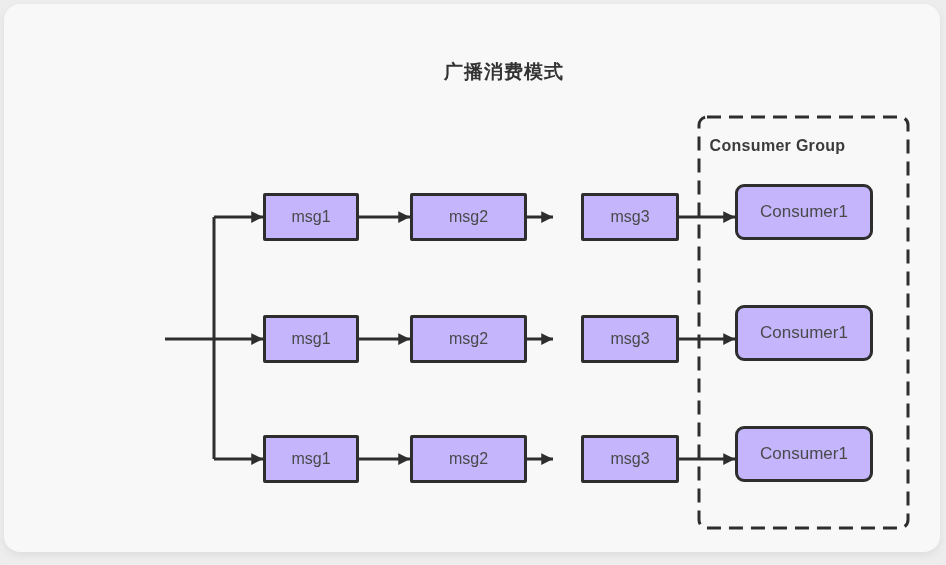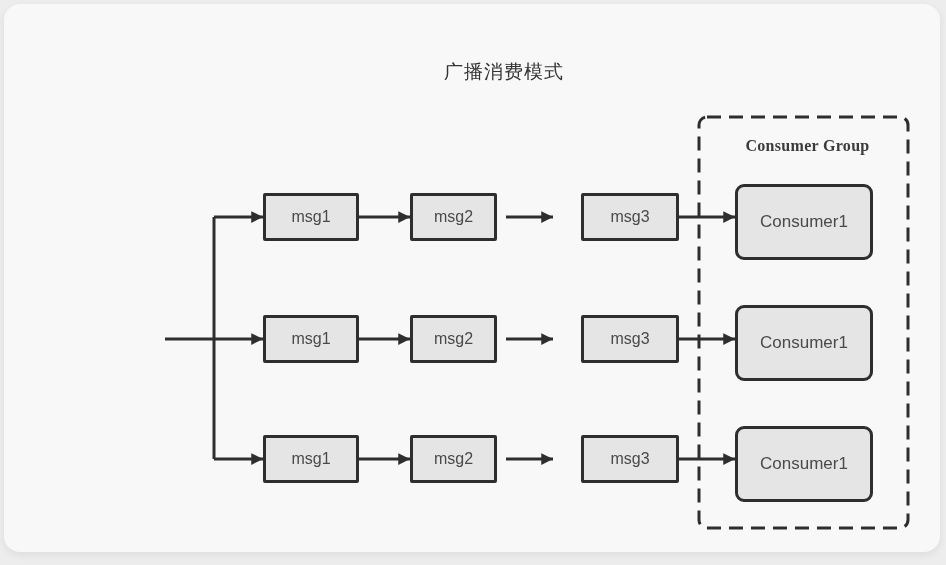--- a/index.html
+++ b/index.html
@@ -16,66 +16,65 @@
     width: 936px; height: 548px;
     background: #f8f8f8;
     border-radius: 16px;
     box-shadow: 0 3px 8px rgba(0,0,0,0.07);
   }
   .diagram-title {
     position: absolute;
     left: 500px; top: 55px;
     transform: translateX(-50%);
     font-size: 19px;
-    font-weight: normal;
+    font-weight: bold;
     color: #333333;
     letter-spacing: 1px;
     white-space: nowrap;
   }
   svg.connector-layer {
     position: absolute;
     left: 0; top: 0;
     width: 946px; height: 565px;
     z-index: 1;
   }
   .node {
     position: absolute;
     z-index: 2;
-    background: #e5e5e5;
+    background: #c4b5fd;
     border: 3px solid #2e2e2e;
     display: flex;
     align-items: center;
     justify-content: center;
     color: #4a4a4a;
     font-size: 16px;
   }
   .node.rounded { border-radius: 9px; font-size: 17px; }
   .node.msg { border-radius: 2px; }
   .topic-box    { left: 35px;  top: 302px; width: 126px; height: 65px; }
-  .consumer-box { left: 731px; width: 138px; height: 76px; }
+  .consumer-box { left: 731px; width: 138px; height: 56px; }
   .consumer-0 { top: 180px; }
   .consumer-1 { top: 301px; }
   .consumer-2 { top: 422px; }
   .msg-col-0 { left: 259px; width: 96px; }
-  .msg-col-1 { left: 406px; width: 87px; }
+  .msg-col-1 { left: 406px; width: 117px; }
   .msg-col-2 { left: 549px; width: 98px; margin-left: 28px; }
   .msg-row-0 { top: 189px; height: 48px; }
   .msg-row-1 { top: 311px; height: 48px; }
   .msg-row-2 { top: 431px; height: 48px; }
   .group-label {
     position: absolute;
-    left: 699px; top: 133px;
+    left: 669px; top: 133px;
     width: 209px;
     text-align: center;
     z-index: 2;
     font-size: 16px;
     font-weight: 600;
     color: #3b3b3b;
     letter-spacing: 0.3px;
-    font-family: Liberation Serif, serif;
   }
 </style>
 </head>
 <body>
 
 <div class="canvas-card">
 
   <svg class="connector-layer" viewBox="0 0 946 565" xmlns="http://www.w3.org/2000/svg">
     <defs>
       <marker id="arrow" viewBox="0 0 12 12" refX="11" refY="6" markerWidth="4.7" markerHeight="4.7" orient="auto">

